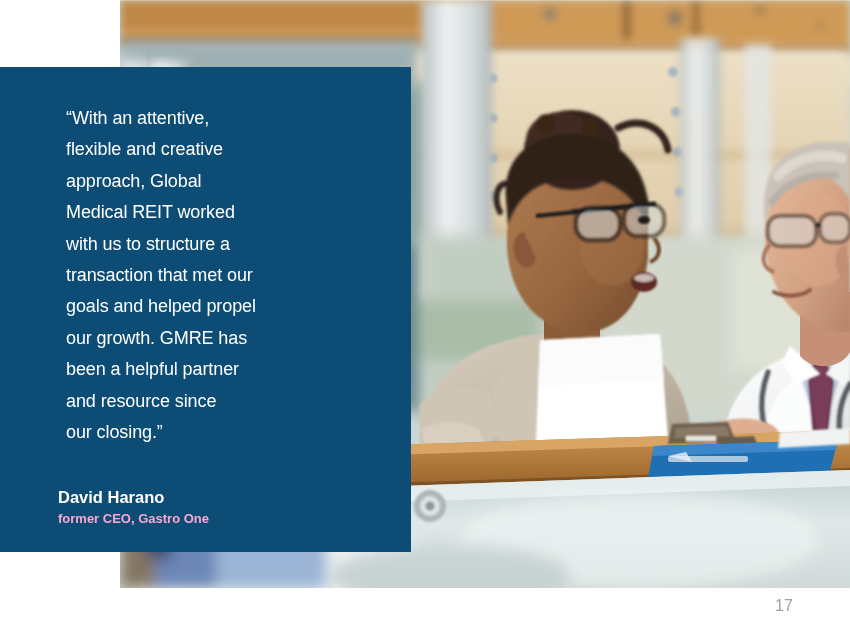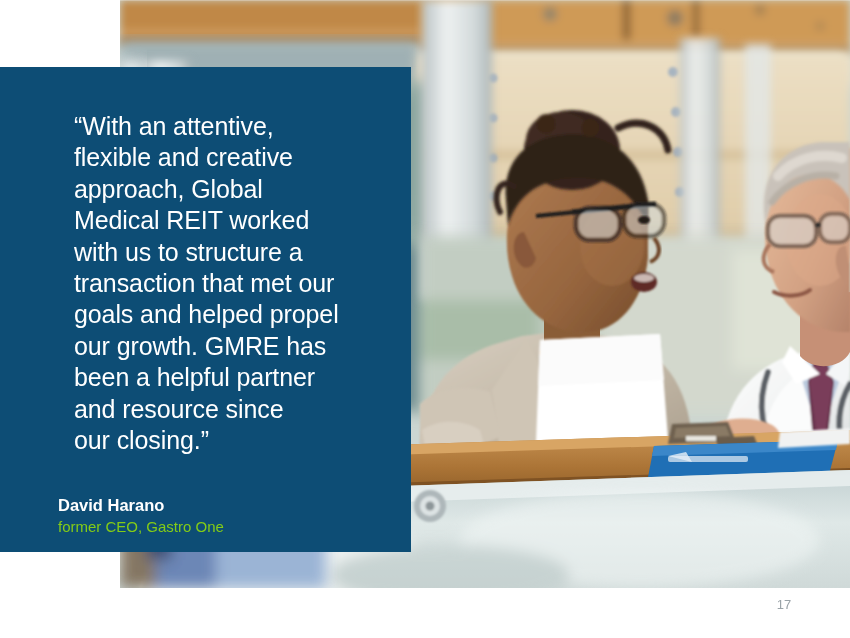--- a/index.html
+++ b/index.html
@@ -46,54 +46,54 @@
     background: #0d4d75;
   }
   .quote-inner {
     position: absolute;
     left: 58px;
     top: 28px;
     right: 14px;
   }
   .quote-text {
     color: #ffffff;
-    font-size: 25px;
+    font-size: 18px;
     line-height: 31.4px;
     font-weight: 400;
     letter-spacing: -0.1px;
     white-space: pre-line;
-    margin: 16px;
+    margin: 8px;
   }
   .attribution {
     margin-top: 38px;
   }
   .attrib-name {
     color: #ffffff;
     font-size: 16.5px;
     font-weight: 700;
     line-height: 22px;
     margin: 0;
   }
   .attrib-role {
-    color: #84cc16;
-    font-size: 15px;
-    font-weight: 400;
+    color: #f9a8d4;
+    font-size: 13px;
+    font-weight: 700;
     line-height: 22px;
     margin: 0;
   }
 
   
   .page-number {
     position: absolute;
     left: 764px;
     top: 597px;
     width: 40px;
     text-align: center;
     color: #9aa3a8;
-    font-size: 13px;
+    font-size: 16px;
     font-family: "Liberation Sans", sans-serif;
   }
 </style>
 </head>
 <body>
 
 <div class="slide">
 
   <div class="photo">
     <svg class="photo-svg" viewBox="0 0 730 588" preserveAspectRatio="xMidYMid slice">

